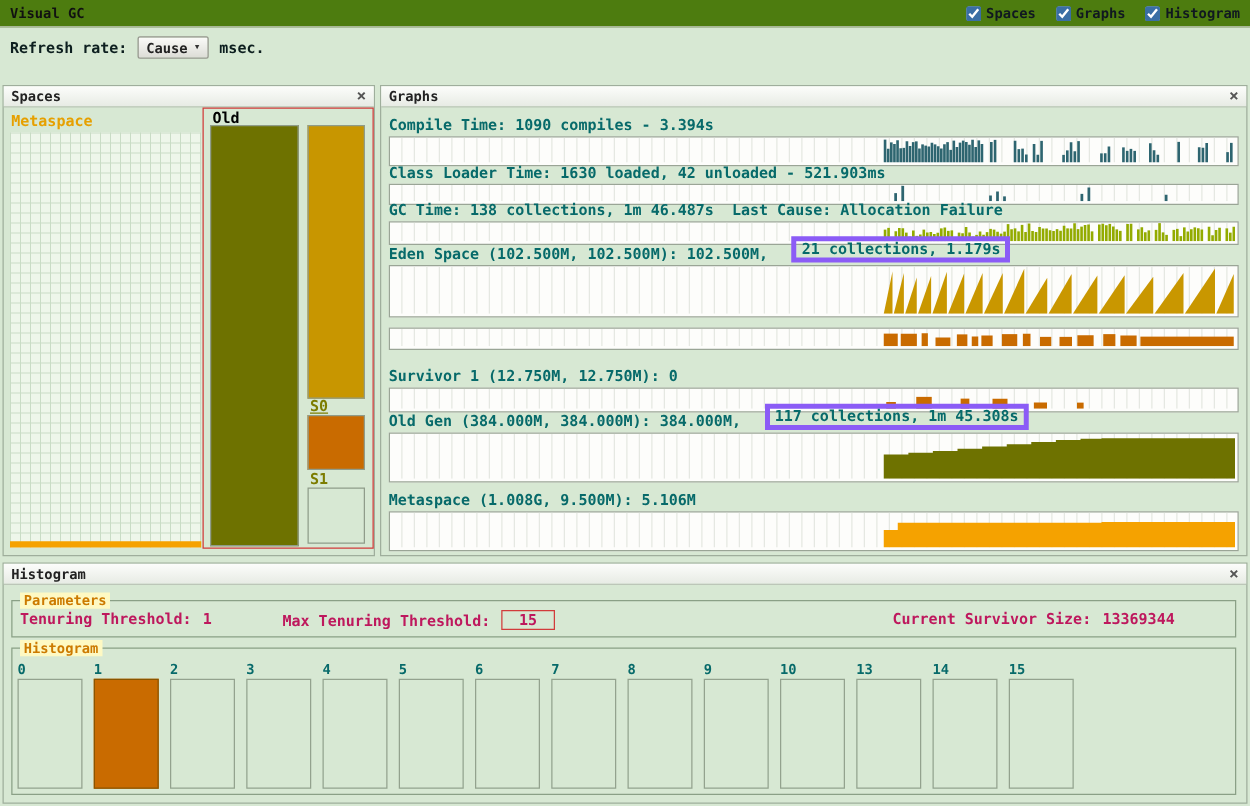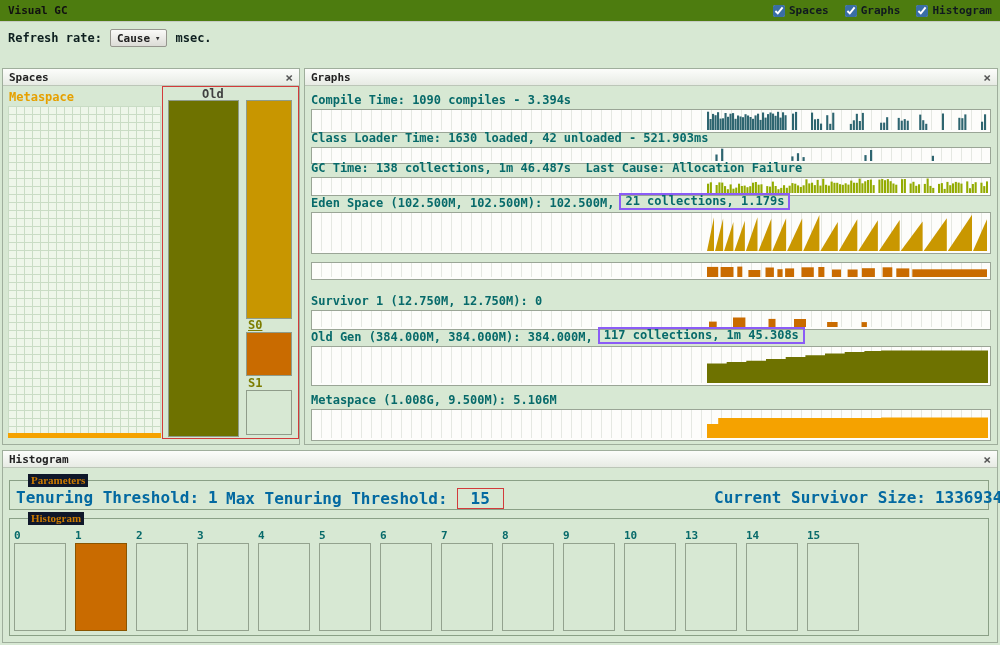--- a/index.html
+++ b/index.html
@@ -38,46 +38,46 @@
   
   .ms-label { position:absolute; left:6px; top:4px; font-size:12px; color:#e6a000; }
   .ms-grid { position:absolute; left:5px; top:20px; width:153px; height:332px;
     background-color:#eef6ea;
     background-image:linear-gradient(#c9dcc5 1px, transparent 1px),
                      linear-gradient(90deg,#c9dcc5 1px, transparent 1px);
     background-size:8px 8px; }
   .ms-used { position:absolute; left:0; bottom:0; width:100%; height:5px; background:#f5a200; }
   .spaces-redbox { position:absolute; left:159px; top:0; width:137px; height:353px; border:1px solid #d23b3b; }
   .col-label { position:absolute; font-size:12px; line-height:12px; }
-  .old-l  { left:7px;  top:1px;   color:#404040;margin-left:32px; }
+  .old-l  { left:7px;  top:1px;   color:#000000; }
   .eden-l { left:85px; top:1px;   color:#cc9600;margin-top:12px; }
   .s0-l   { left:85px; top:232px; color:#7c7c00;text-decoration:underline; }
   .s1-l   { left:85px; top:290px; color:#7c7c00; }
   .bar { position:absolute; border:1px solid #8f9c8a; }
   .old-bar  { left:5px;  top:13px;  width:71px; height:337px; background:#6e7200; }
   .eden-bar { left:83px; top:13px;  width:46px; height:219px; background:#c89600; }
   .s0-bar   { left:83px; top:245px; width:46px; height:44px;  background:#c96b00; }
   .s1-bar   { left:83px; top:303px; width:46px; height:45px;  background:transparent; }
 
   
   .graph-row { position:absolute; left:6px; width:680px; }
   .graph-label { display:flex; align-items:flex-end; height:13px; font-size:12px; line-height:13px; color:#076a6a; }
   .graph-label .lbl { white-space:pre; }
-  .graph-label .boxed { border:2px solid #8b5cf6; padding:0 4px; margin-left:5px; white-space:pre; }
+  .graph-label .boxed { border:4px solid #8b5cf6; padding:0 4px; margin-left:19px; white-space:pre; }
   .graph-label .boxed:empty { display:none; }
   .strip { margin-top:2px; width:680px; border:1px solid #9aa596; background:#fdfdfb; overflow:hidden; }
   .strip svg { display:block; }
 
   
   .groupbox { position:absolute; border:1px solid #8aa086; }
-  .gb-title { position:absolute; top:-7px; left:18px; background:#0f172a; padding:0 3px;
-    font-size:11px; line-height:13px; color:#cc7a00;font-family:Liberation Serif, serif; }
+  .gb-title { position:absolute; top:-7px; left:6px; background:#fef9c3; padding:0 3px;
+    font-size:11px; line-height:13px; color:#cc7a00; }
   .params-gb { left:6px; top:12px; width:980px; height:30px; }
   .bins-gb   { left:6px; top:50px; width:980px; height:118px; }
-  .param { position:absolute; top:7px; display:flex; align-items:center; font-size:16px; color:#0369a1; white-space:pre; }
+  .param { position:absolute; top:7px; display:flex; align-items:flex-end; font-size:12px; color:#be185d; white-space:pre; }
   .param .val { margin-left:9px; }
   .param .val.boxed-val { border:1px solid #d23b3b; padding:0 13px; }
   .p0 { left:6px; } .p1 { left:216px; } .p2 { left:436px; } .p3 { left:704px; }
   .bins { position:absolute; left:4px; top:10px; display:flex; gap:9px; }
   .hist-cell { width:52px; }
   .hist-num { font-size:11px; line-height:13px; height:13px; color:#076a6a; }
   .hist-box { width:52px; height:88px; border:1px solid #93a28e; margin-top:1px; }
   .hist-box.filled { background:#c96b00; border-color:#8a5500; }
 </style>
 </head>

